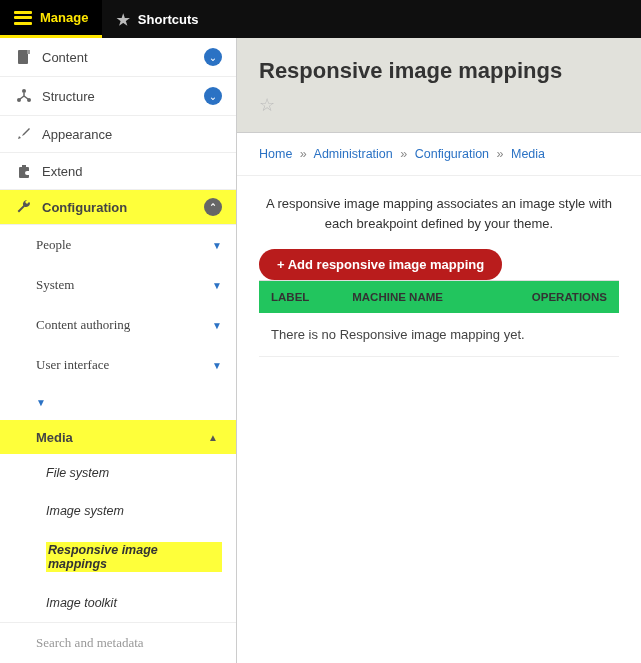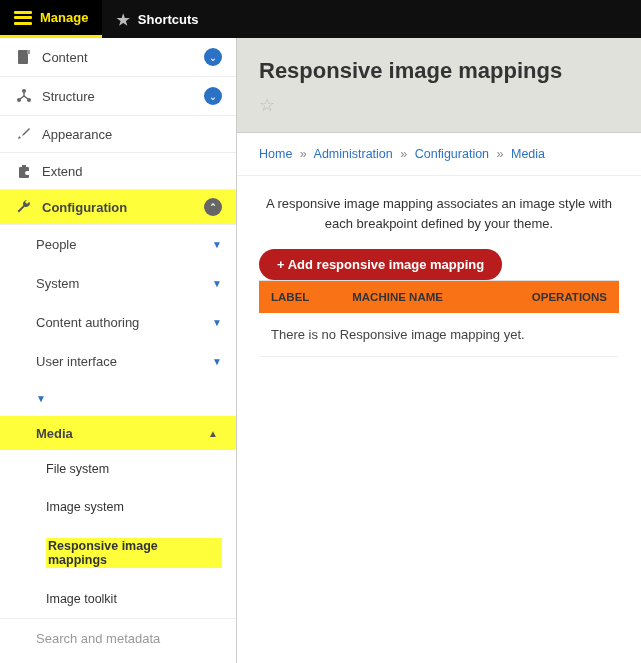--- a/index.html
+++ b/index.html
@@ -28,42 +28,42 @@
 .chev.circle-blue { background: #2b72c4; border-radius: 50%; color: #fff; font-size: 10px; }
 .chev.tri-blue { color: #2b72c4; font-size: 10px; }
 .chev.tri-dark { color: #555; font-size: 10px; }
 .chev.circle-dark { background: #666; border-radius: 50%; color: #fff; font-size: 9px; }
 
 .highlight-block { background: #feff3a; }
 .srow.config { font-weight: bold; padding-top: 8px; padding-bottom: 8px; }
 .srow.media { font-weight: bold; padding-top: 8px; padding-bottom: 8px; border-bottom: none; }
 
 .subrow { padding: 12px 14px 12px 36px; font-size: 13px; color: #444; cursor: pointer; display: flex; align-items: center; }
-.subrow .lbl { flex: 1; }
-.subsubrow { padding: 12px 14px 12px 46px; font-size: 12.5px; color: #333; cursor: pointer; }
+.subrow .lbl { flex: 1; font-family: Liberation Serif, serif; }
+.subsubrow { padding: 12px 14px 12px 46px; font-size: 12.5px; color: #333; cursor: pointer; font-style: italic; }
 .subsubrow.active { font-weight: bold; text-decoration: underline; }
 .subsubrow .hl { background: #feff3a; display: inline-block; padding: 1px 2px; }
 
 
 .page-header { background: #e1e1db; padding: 20px 22px 16px 22px; border-bottom: 1px solid #ccc; }
 .page-header h1 { font-size: 22px; font-weight: bold; color: #333; margin-bottom: 10px; }
 .star-toggle { color: #bbb; font-size: 18px; cursor: pointer; }
 
 
 .crumbs { padding: 14px 22px; font-size: 12.5px; color: #2b72c4; border-bottom: 1px solid #eee; }
 .crumbs .sep { color: #888; margin: 0 4px; }
 .crumbs a { color: #2b72c4; text-decoration: none; cursor: pointer; }
 
 
 .content-pad { padding: 18px 22px; }
 .desc { font-size: 13px; color: #333; line-height: 1.5; text-align: center; }
 .add-btn { margin-top: 16px; background: #b91c1c; color: #fff; border: none; border-radius: 16px; padding: 8px 18px; font-size: 13px; font-weight: bold; cursor: pointer; display: inline-flex; align-items: center; gap: 4px; }
 
 .tbl { margin-top: 18px; width: 100%; border-collapse: collapse; }
-.tbl th { background: #f97316; text-align: left; padding: 10px 12px; font-size: 11.5px; font-weight: bold; color: #333; }
+.tbl th { background: #22c55e; text-align: left; padding: 10px 12px; font-size: 11.5px; font-weight: bold; color: #333; }
 .tbl td { padding: 14px 12px; font-size: 13px; color: #444; border-bottom: 1px solid #eee; }
 .borderline { border-top: 1px solid #ddd; margin-top: 0; }
 </style>
 </head>
 <body>
 
 <div class="topbar">
   <div class="item manage">
     <span class="burger">
         <span></span>

